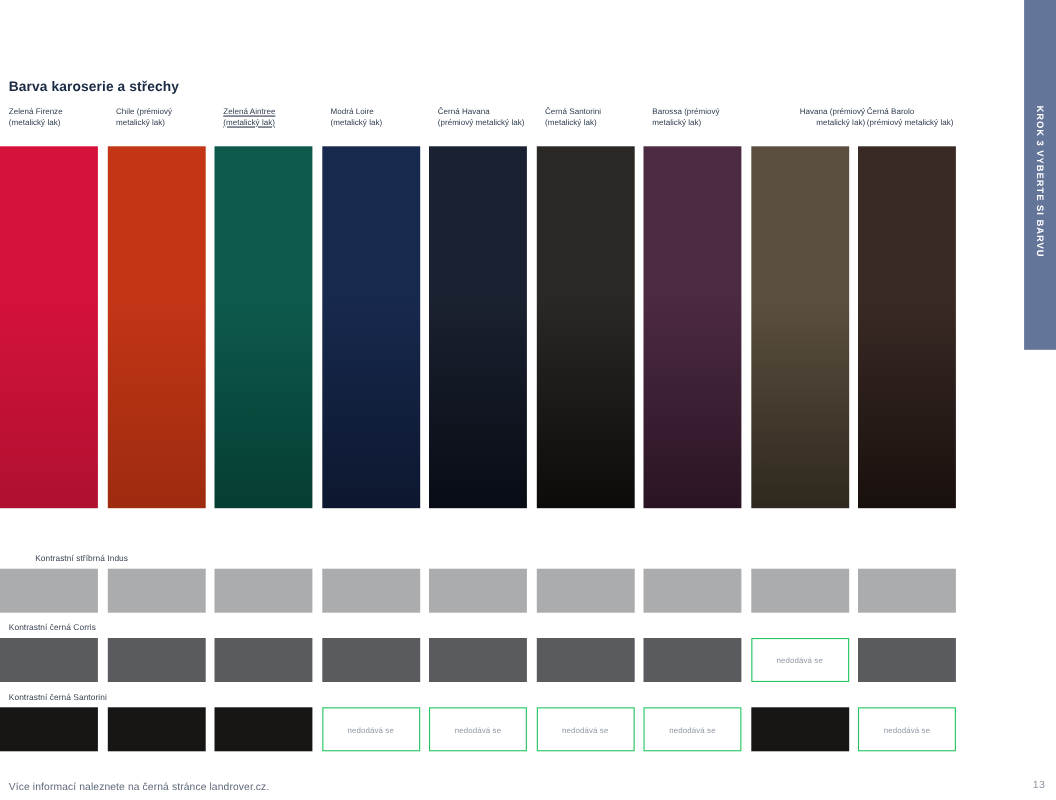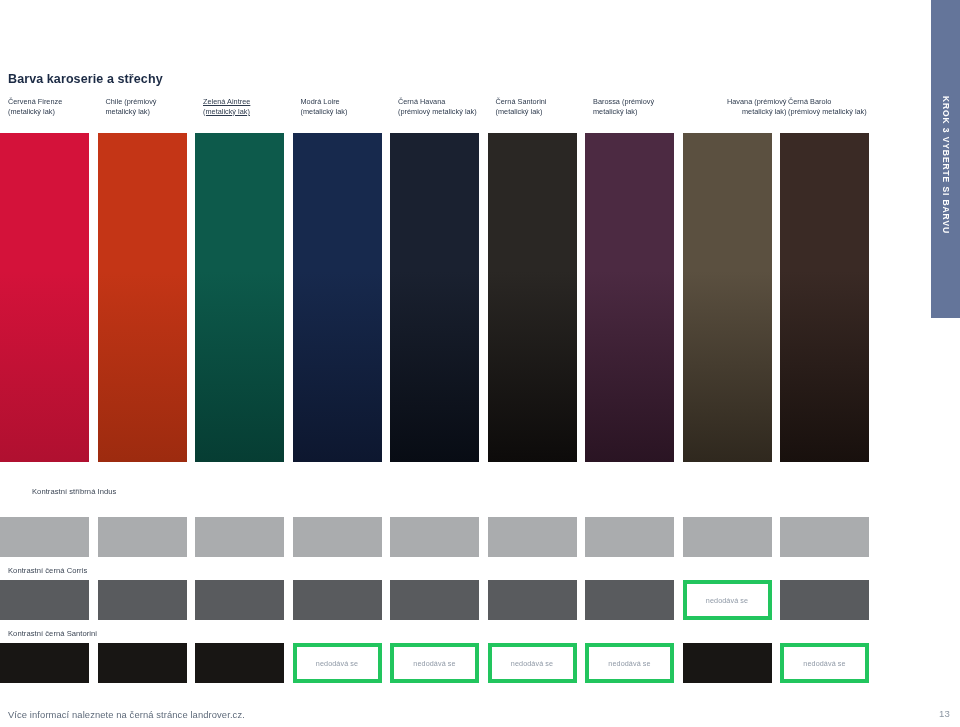--- a/index.html
+++ b/index.html
@@ -46,21 +46,21 @@
   #title-roof { top: 486px; }
 
   .row-label {
     position: absolute;
     left: 8px;
     color: #3c4655;
     font-size: 7.6px;
     font-weight: 400;
     letter-spacing: 0.05px;
   }
-  #label-indus  { top: 487px; padding-left: 24px; }
+  #label-indus  { top: 503px; padding-left: 24px; }
   #label-corris { top: 566px; }
   #label-santorini { top: 629px; }
 
   
   #captions {
     position: absolute;
     left: 8px; top: 97px;
     width: 912px; height: 30px;
   }
   .caption {
@@ -97,21 +97,21 @@
   #row-corris    { top: 580px; }
   #row-santorini { top: 643px; }
 
   .swatch-sm {
     position: absolute;
     top: 0;
     height: 40px;
   }
   .swatch-sm.na {
     background: #ffffff;
-    border: 4px solid #22c55e;
+    border: 1px solid #22c55e;
     display: flex;
     align-items: center;
     justify-content: center;
   }
   .swatch-sm.na span {
     color: #8f99a6;
     font-size: 7.2px;
     letter-spacing: 0.1px;
   }
 
@@ -137,21 +137,21 @@
 <div id="page">
 
   <div id="step-tab">
     <div id="step-tab-label">KROK 3 VYBERTE SI BARVU</div>
   </div>
 
   <div class="section-title" id="title-body">Barva karoserie a střechy</div>
 
   <div id="captions">
       <div class="caption" style="left: 0px;">
-        <span class="nm">Červená Firenze</span>
+        <span class="nm">Zelená Firenze</span>
         <span class="nm">(metalický lak)</span>
       </div>
       <div class="caption" style="left: 97.5px;">
         <span class="nm">Chile (prémiový</span>
         <span class="nm">metalický lak)</span>
       </div>
       <div class="caption" style="left: 195px; text-decoration: underline;">
         <span class="nm">Zelená Aintree</span>
         <span class="nm">(metalický lak)</span>
       </div>

